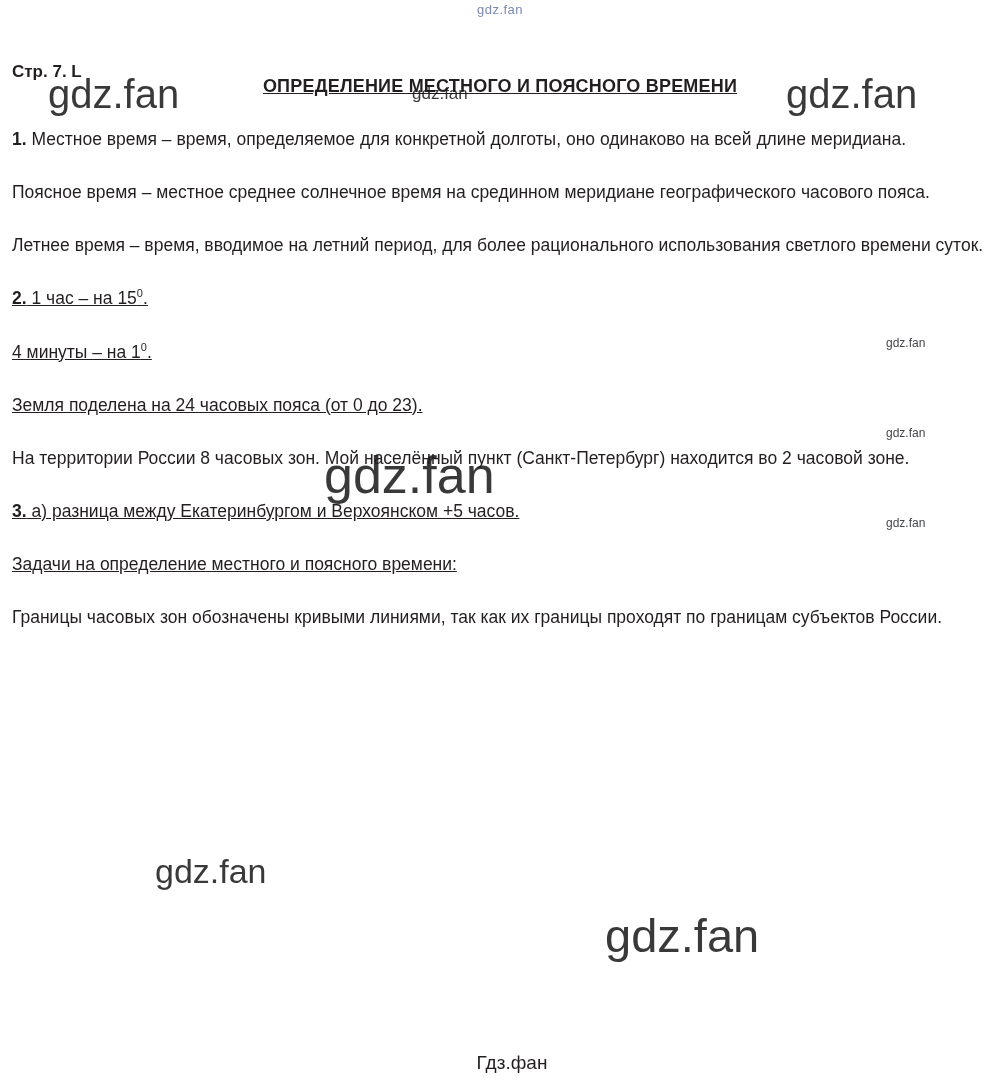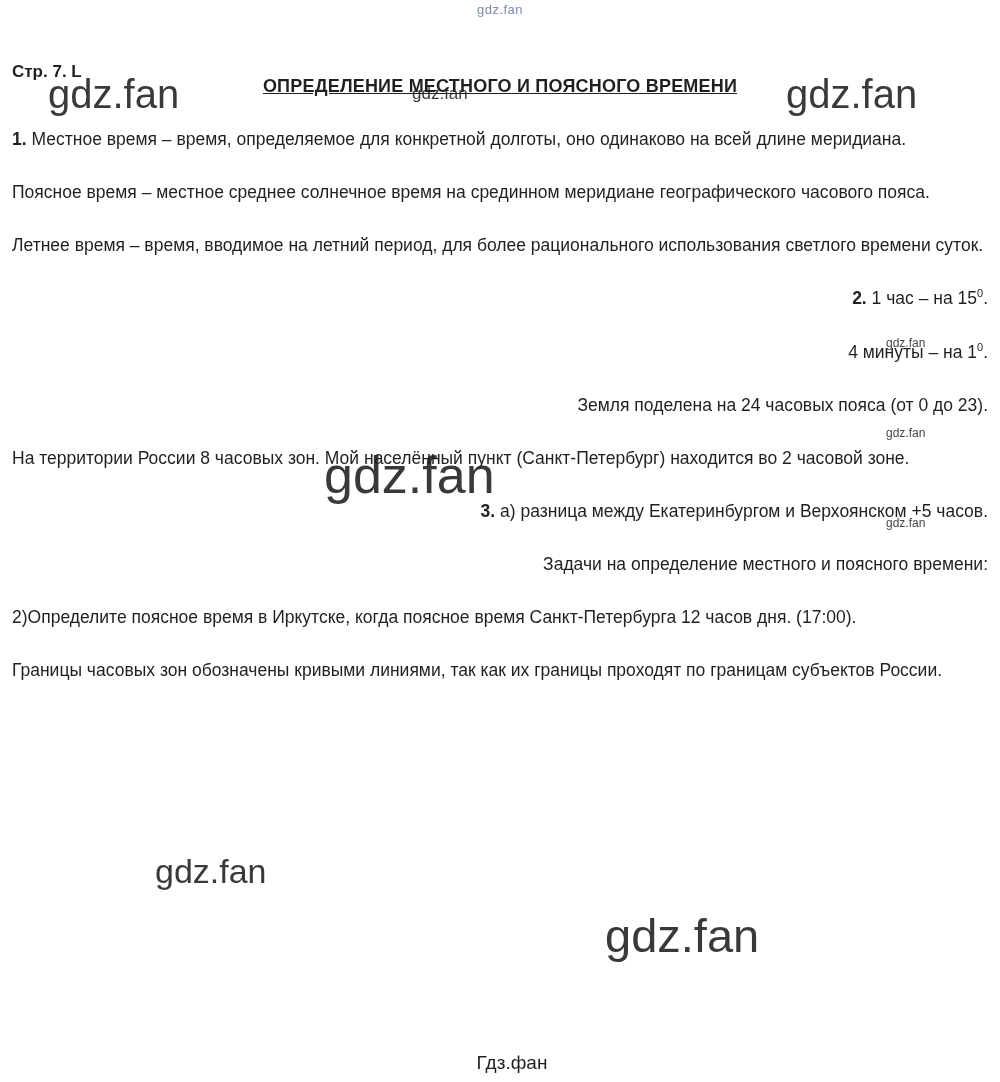--- a/index.html
+++ b/index.html
@@ -67,21 +67,21 @@
 
   p.para {
     margin: 0 0 26px 0;
     font-size: 17.5px;
     line-height: 1.55;
     text-align: justify;
     color: #231f20;
   }
   p.para:last-child { margin-bottom: 0; }
 
-  p.para.noj { text-align: right; }
+  p.para.noj { text-align: left; text-decoration: underline; }
 
   b.num { font-weight: bold; }
 
   sup { font-size: 11px; vertical-align: super; }
 
   
   .wm {
     position: absolute;
     color: rgba(30, 30, 30, 0.88);
     font-family: "Liberation Sans", sans-serif;
@@ -134,21 +134,20 @@
     <p class="para noj"><span>Земля поделена на 24 часовых пояса (от 0 до 23).</span></p>
 
     <p class="para"><span>На территории России 8 часовых зон. Мой населённый пункт (Санкт-Петербург) находится во 2 часовой зоне.</span></p>
 
     <p class="para noj"><b class="num">3.</b><span> а) разница между Екатеринбургом и Верхоянском +5 часов.</span></p>
 
 
     <p class="para noj"><span>Задачи на определение местного и поясного времени:</span></p>
 
 
-    <p class="para"><span>2)Определите поясное время в Иркутске, когда поясное время Санкт-Петербурга 12 часов дня. (17:00).</span></p>
 
     <p class="para"><span>Границы часовых зон обозначены кривыми линиями, так как их границы проходят по границам субъектов России.</span></p>
 
   </div>
 
   <div class="wm wm1">gdz.fan</div>
   <div class="wm wm2">gdz.fan</div>
   <div class="wm wm3">gdz.fan</div>
   <div class="wm wm4">gdz.fan</div>
   <div class="wm wm5">gdz.fan</div>

